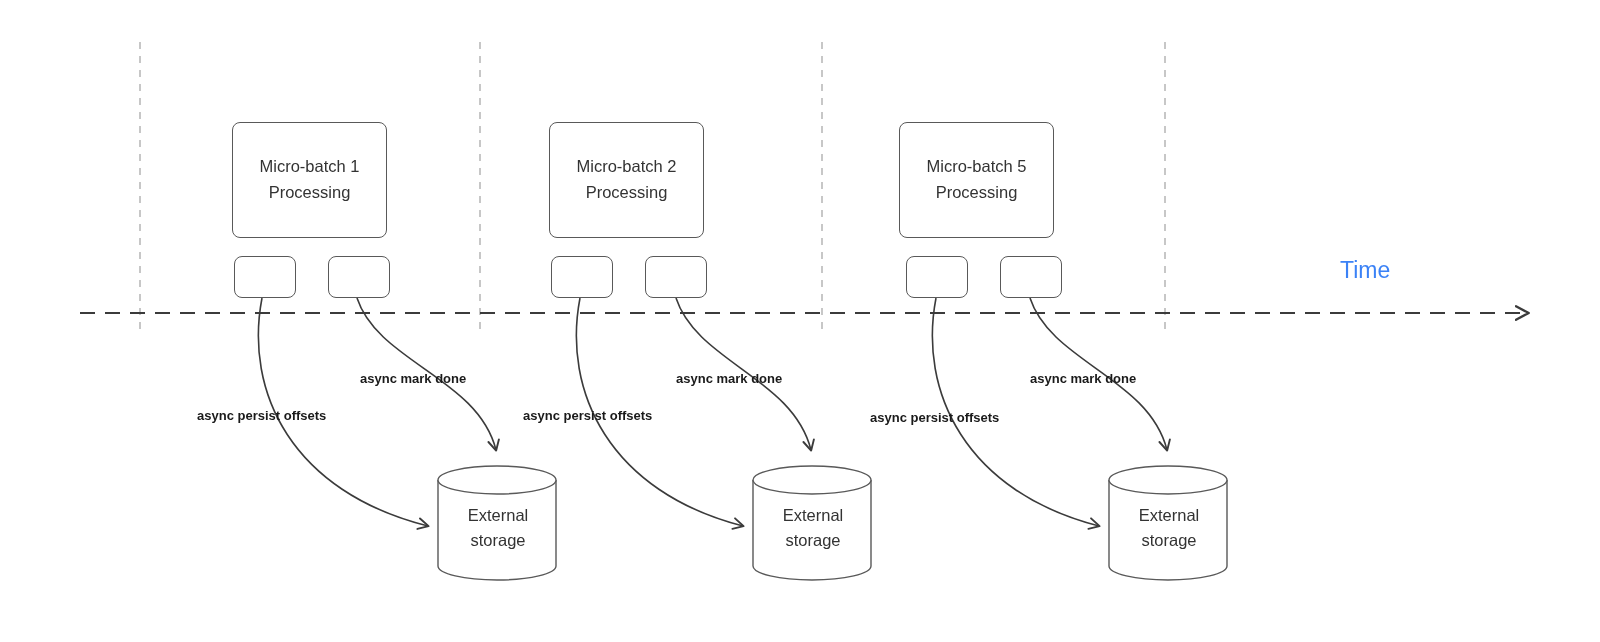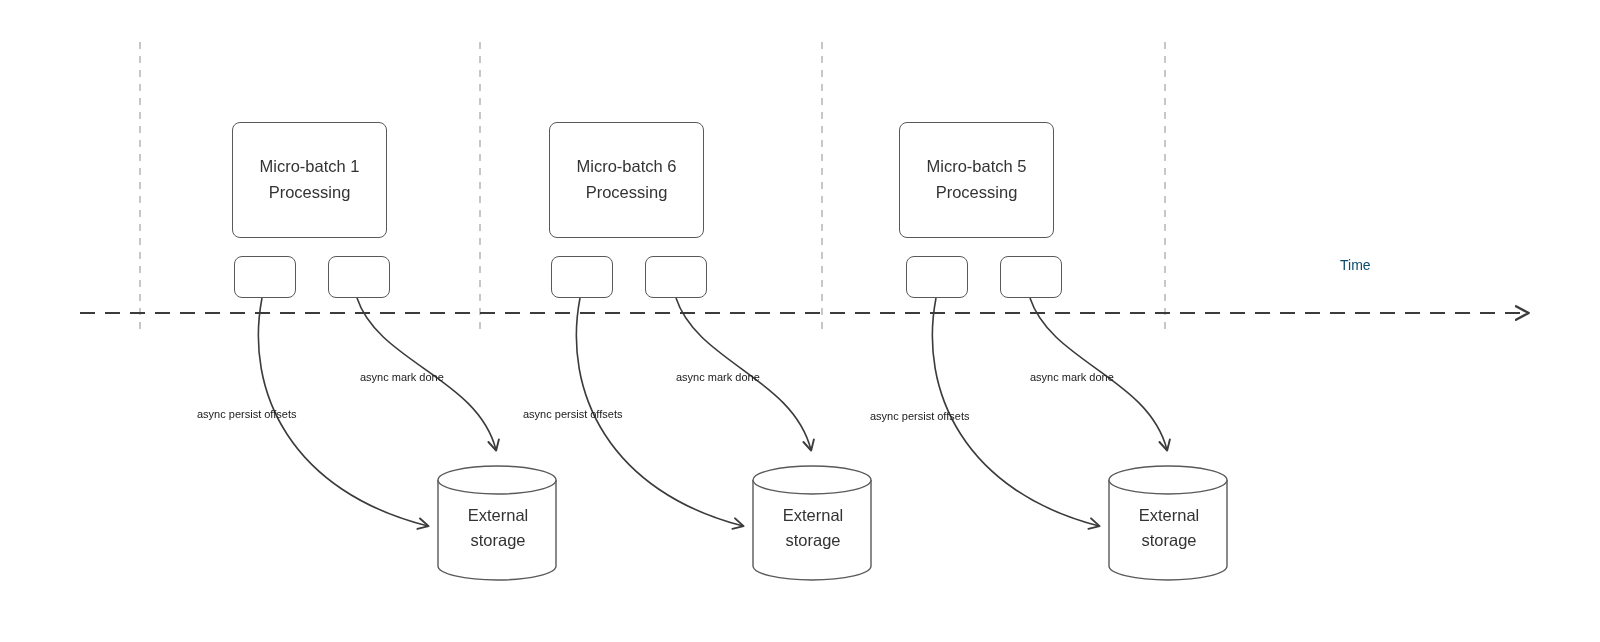--- a/index.html
+++ b/index.html
@@ -35,29 +35,29 @@
   .small-box {
     position: absolute;
     width: 60px;
     height: 40px;
     border: 1px solid #595959;
     border-radius: 8px;
     background: #ffffff;
   }
   .arrow-label {
     position: absolute;
-    font-weight: normal;
-    font-size: 11px;
+    font-weight: bold;
+    font-size: 13px;
     color: #1a1a1a;
     white-space: nowrap;
   }
   .time-label {
     position: absolute;
-    font-size: 14px;
-    color: #0c4a6e;
+    font-size: 23px;
+    color: #3b82f6;
   }
   .storage-label {
     position: absolute;
     width: 120px;
     text-align: center;
     font-size: 16.5px;
     color: #333333;
     line-height: 1.5;
   }
 </style>
@@ -110,21 +110,21 @@
   <div class="small-box" style="left:234px; top:256px;"></div>
   <div class="small-box" style="left:328px; top:256px;"></div>
   <div class="arrow-label" style="left:197px; top:408px;">async persist offsets</div>
   <div class="arrow-label" style="left:360px; top:371px;">async mark done</div>
   <div class="storage-label" style="left:438px; top:503px;">
     <div>External</div>
     <div>storage</div>
   </div>
 
   <div class="batch-box" style="left:549px; top:122px;">
-    <span>Micro-batch 6</span>
+    <span>Micro-batch 2</span>
     <span>Processing</span>
   </div>
   <div class="small-box" style="left:551px; top:256px;"></div>
   <div class="small-box" style="left:645px; top:256px;"></div>
   <div class="arrow-label" style="left:523px; top:408px;">async persist offsets</div>
   <div class="arrow-label" style="left:676px; top:371px;">async mark done</div>
   <div class="storage-label" style="left:753px; top:503px;">
     <div>External</div>
     <div>storage</div>
   </div>

